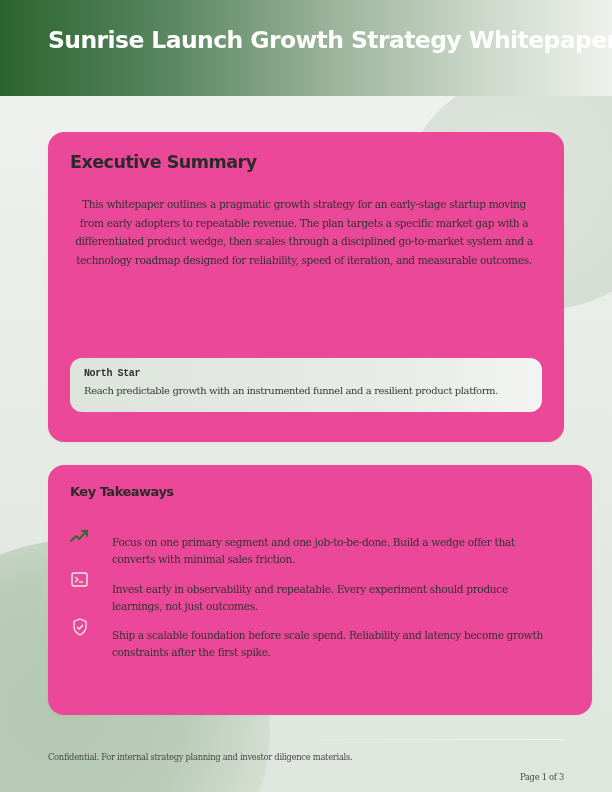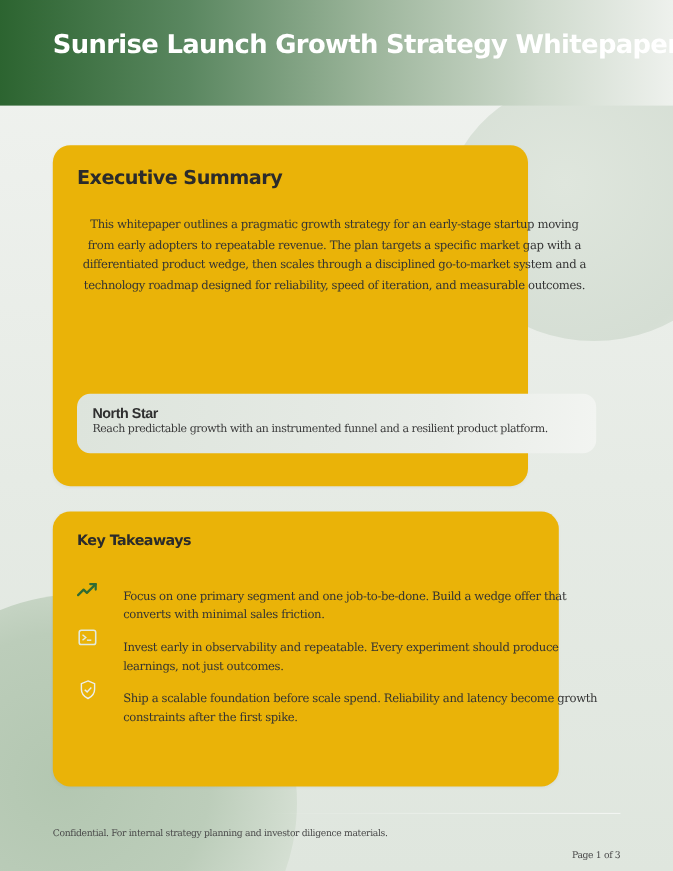--- a/index.html
+++ b/index.html
@@ -30,22 +30,22 @@
   .header h1 {
     position: absolute; left: 48px; top: 26px; margin: 0;
     font-family: "DejaVu Sans", sans-serif; font-weight: bold;
     font-size: 23.5px; color: #ffffff; letter-spacing: -0.6px; white-space: nowrap;
   }
   .header .subtitle {
     position: absolute; left: 48px; top: 66px; margin: 0;
     font-size: 10px; color: #f4f7f3; letter-spacing: -0.3px; white-space: nowrap;
   }
   .card {
-    position: absolute; left: 48px; width: 432px;
-    background: #eab308; border-radius: 16px;
+    position: absolute; left: 48px; width: 516px;
+    background: #ec4899; border-radius: 16px;
     box-shadow: 0 1px 3px rgba(0,0,0,0.04);
   }
   .card-exec { top: 132px; height: 310px; }
   .card-takeaways { top: 465px; height: 250px; padding-left: 28px; }
   .card-title {
     position: absolute; left: 22px; margin: 0;
     font-family: "DejaVu Sans", sans-serif; font-weight: bold; color: #2b2b2b;
     letter-spacing: -0.5px;
   }
   .card-exec .card-title { top: 20px; font-size: 17.5px; }
@@ -54,21 +54,21 @@
     position: absolute; left: 22px; top: 63px; width: 468px; margin: 0;
     font-size: 10.6px; line-height: 18.7px; color: #333; letter-spacing: -0.35px; text-align: center;
   }
   .northstar {
     position: absolute; left: 22px; top: 226px; width: 472px; height: 54px;
     border-radius: 12px;
     background: linear-gradient(90deg, #dde4dc 0%, #e8ece7 70%, #f2f4f1 100%);
   }
   .northstar .ns-label {
     position: absolute; left: 14px; top: 10px;
-    font-family: Liberation Sans, sans-serif; font-weight: bold; font-size: 13px;
+    font-family: Liberation Mono, monospace; font-weight: bold; font-size: 10px;
     color: #2f2f2f; letter-spacing: -0.4px;
   }
   .northstar .ns-text {
     position: absolute; left: 14px; top: 27px; white-space: nowrap;
     font-size: 10px; color: #3a3a3a; letter-spacing: -0.4px;
   }
   .takeaway {
     position: absolute; left: 22px; width: 476px;
   }
   .takeaway .t-icon {

